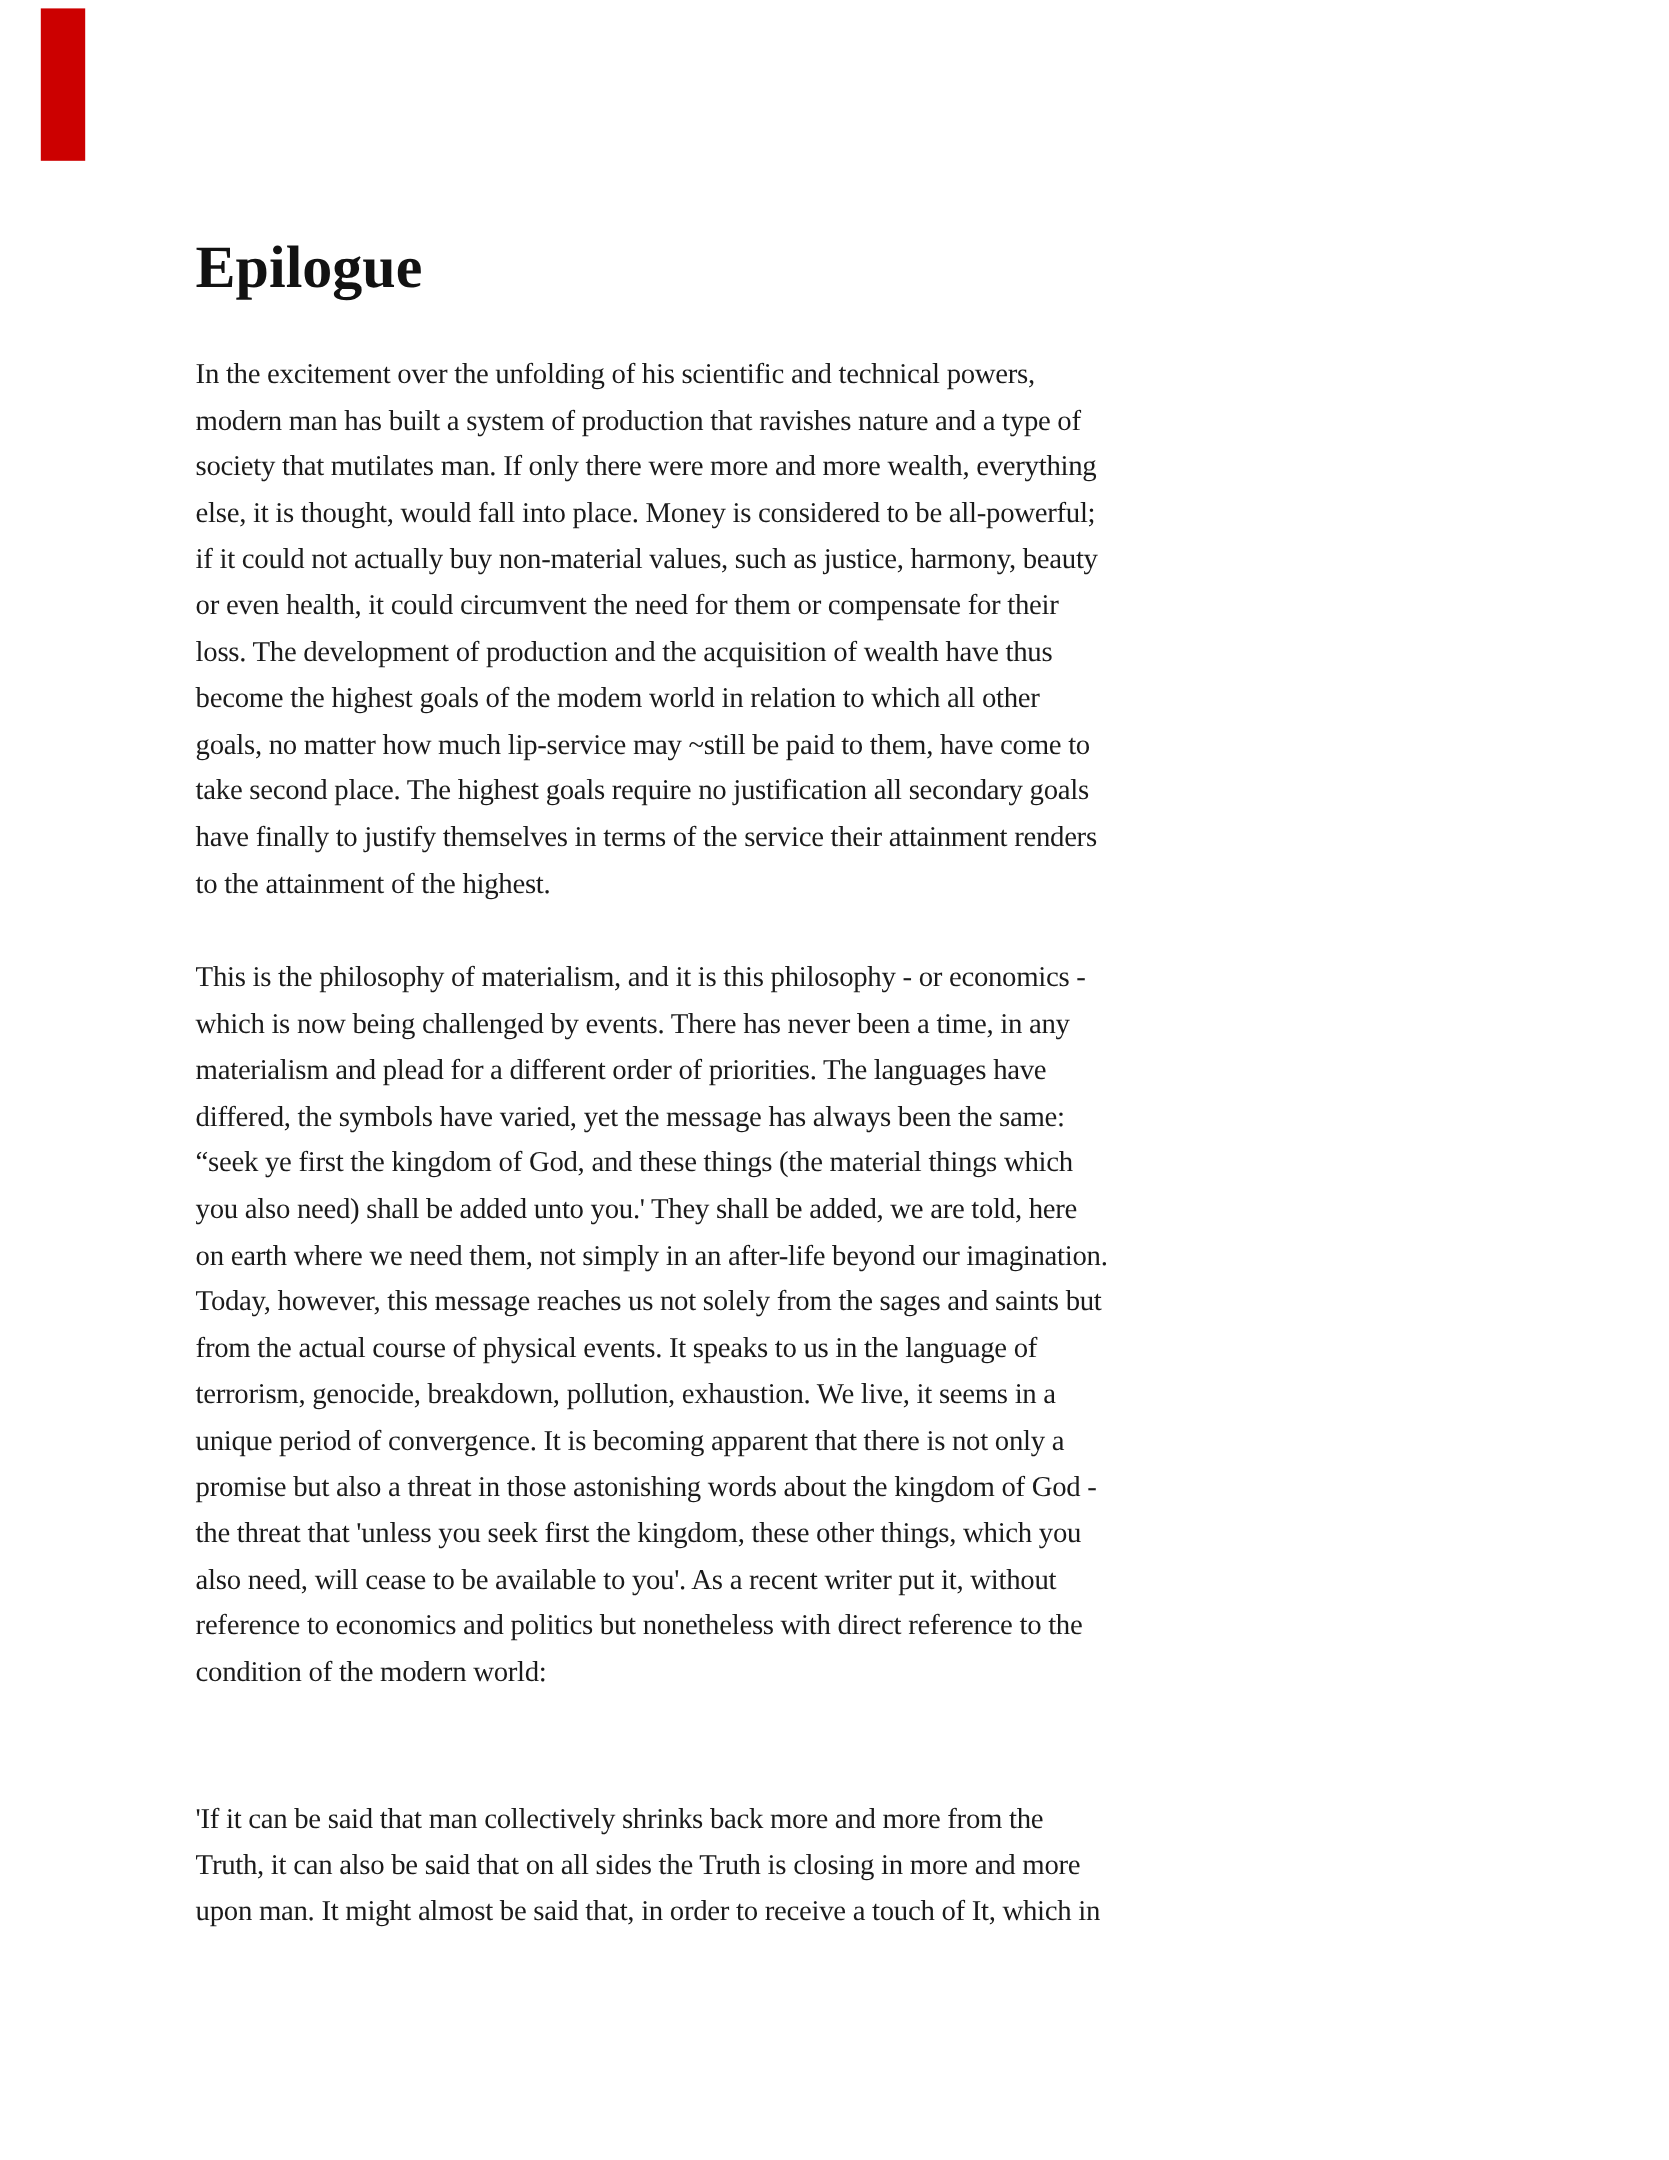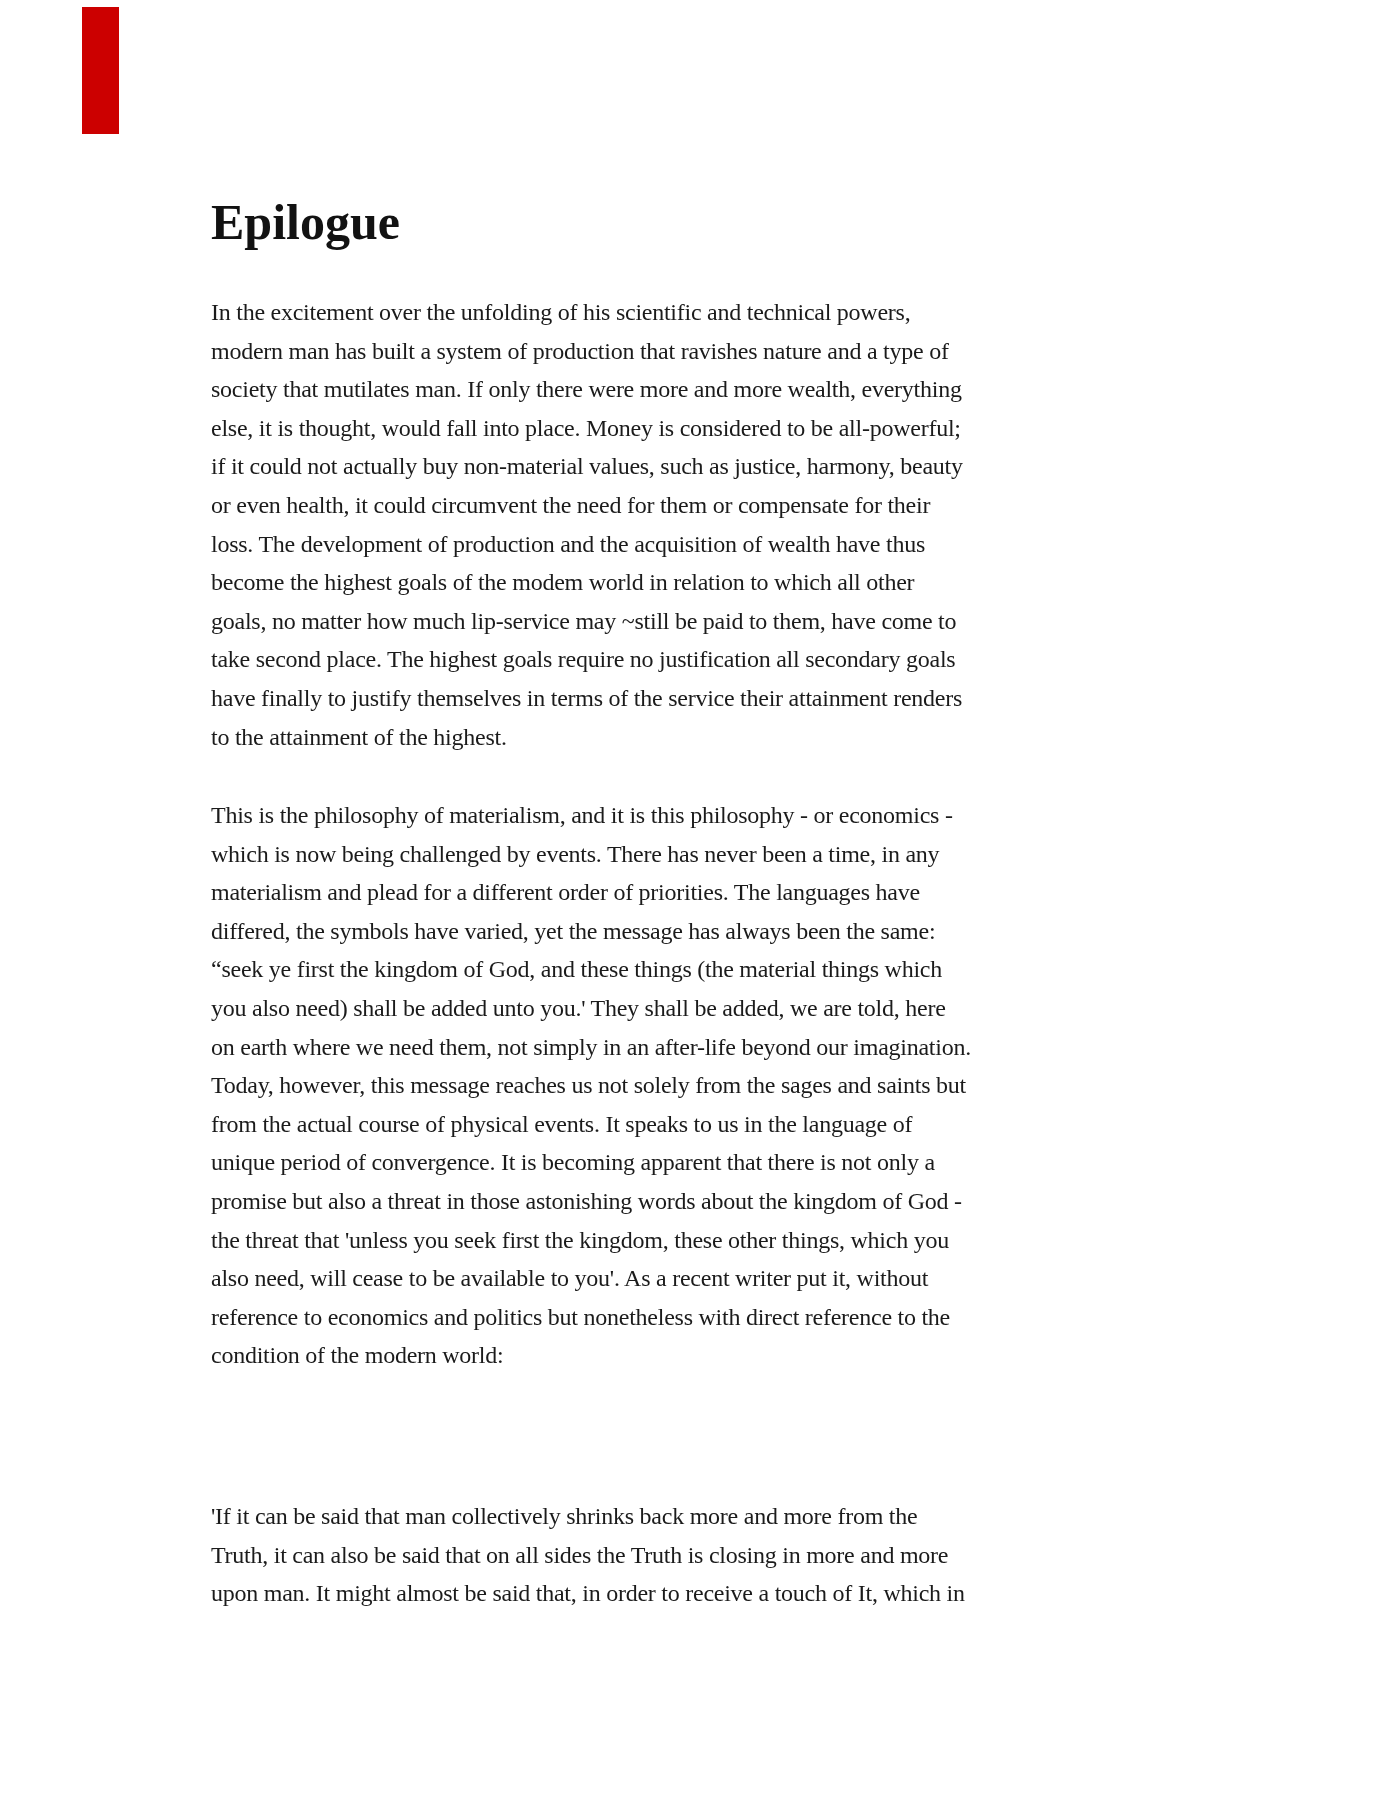--- a/index.html
+++ b/index.html
@@ -12,21 +12,20 @@
     height: 1800px;
     position: relative;
     overflow: hidden;
     font-family: "Liberation Serif", "DejaVu Serif", serif;
     color: #1b1b1b;
   }
   .page {
     position: absolute;
     inset: 0;
     background: #ffffff;
-    margin-left: 48px;
   }
   .red-mark {
     position: absolute;
     left: 34px;
     top: 7px;
     width: 37px;
     height: 127px;
     background: #cc0000;
   }
   .doc-title {
@@ -83,20 +82,21 @@
   <div class="para para-2">
       <div class="line">This is the philosophy of materialism, and it is this philosophy - or economics -</div>
       <div class="line">which is now being challenged by events. There has never been a time, in any</div>
       <div class="line">materialism and plead for a different order of priorities. The languages have</div>
       <div class="line">differed, the symbols have varied, yet the message has always been the same:</div>
       <div class="line">“seek ye first the kingdom of God, and these things (the material things which</div>
       <div class="line">you also need) shall be added unto you.' They shall be added, we are told, here</div>
       <div class="line">on earth where we need them, not simply in an after-life beyond our imagination.</div>
       <div class="line">Today, however, this message reaches us not solely from the sages and saints but</div>
       <div class="line">from the actual course of physical events. It speaks to us in the language of</div>
+      <div class="line">terrorism, genocide, breakdown, pollution, exhaustion. We live, it seems in a</div>
       <div class="line">unique period of convergence. It is becoming apparent that there is not only a</div>
       <div class="line">promise but also a threat in those astonishing words about the kingdom of God -</div>
       <div class="line">the threat that 'unless you seek first the kingdom, these other things, which you</div>
       <div class="line">also need, will cease to be available to you'. As a recent writer put it, without</div>
       <div class="line">reference to economics and politics but nonetheless with direct reference to the</div>
       <div class="line">condition of the modern world:</div>
     </div>
 
   <div class="para para-3">
       <div class="line">'If it can be said that man collectively shrinks back more and more from the</div>

